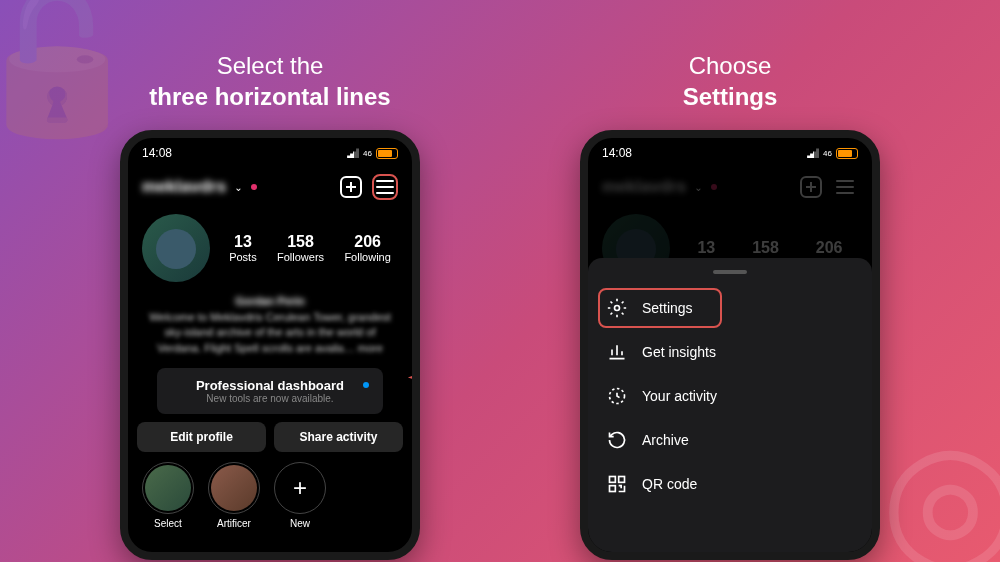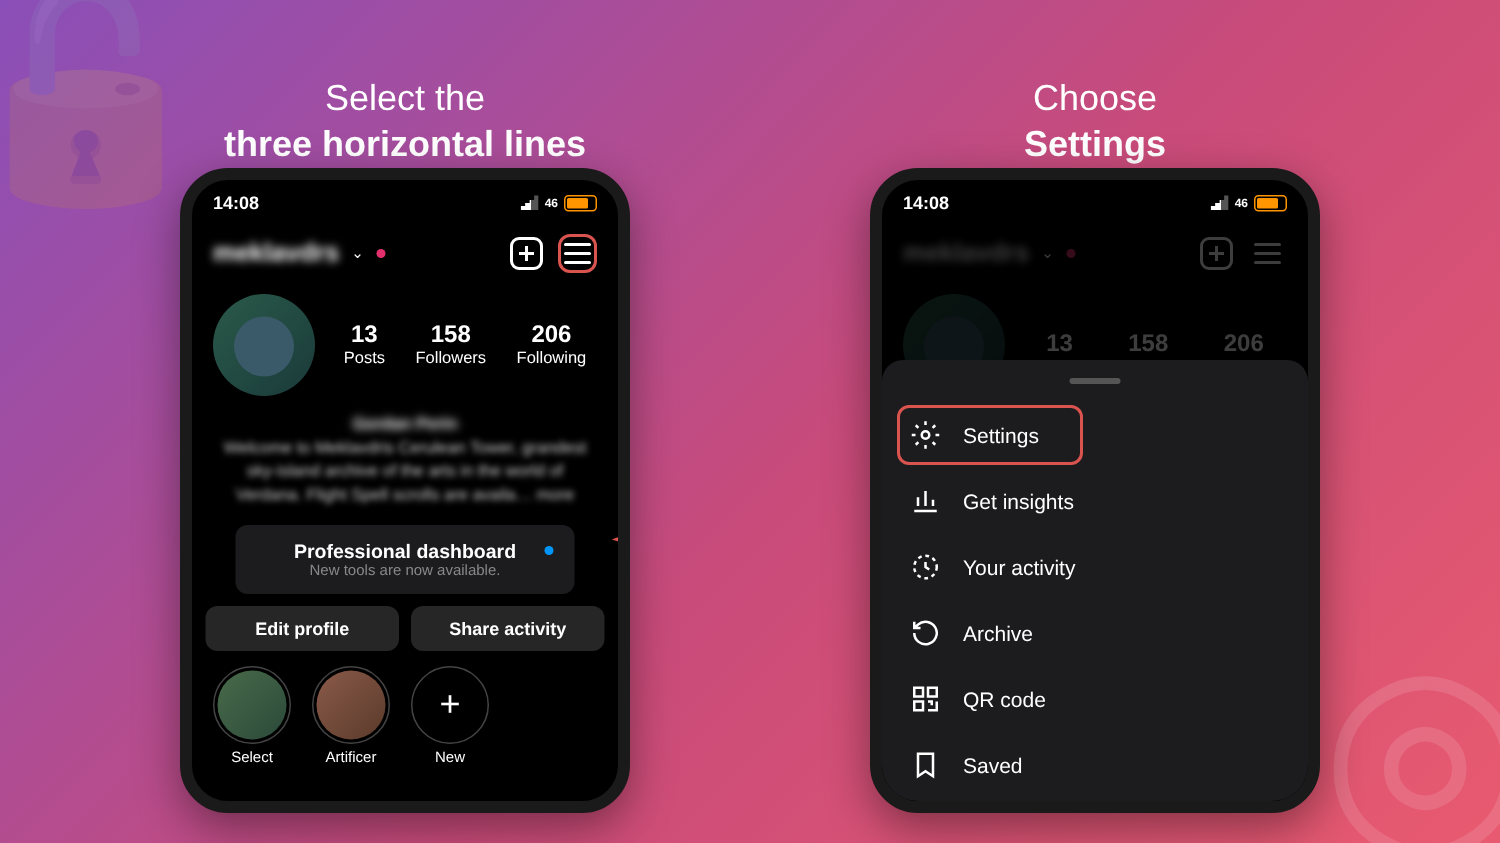--- a/index.html
+++ b/index.html
@@ -2,24 +2,24 @@
 <html><head>
 <meta charset="utf-8">
 <style>
 *{margin:0;padding:0;box-sizing:border-box;font-family:-apple-system,BlinkMacSystemFont,sans-serif}
 body{width:1000px;height:562px;background:linear-gradient(135deg,#8a4fb8 0%,#c94b7a 55%,#e85a6f 100%);position:relative;overflow:hidden}
 .lock-bg{position:absolute;top:-20px;left:-30px;opacity:.12;color:#fff;font-size:140px}
 .camera-bg{position:absolute;bottom:-30px;right:-20px;opacity:.12;color:#fff;font-size:160px}
 .panel{position:absolute;top:50px;width:400px;text-align:center}
 .panel.left{left:70px}
 .panel.right{right:70px}
-.caption{color:#fff;font-size:24px;line-height:1.3;margin-bottom:0;font-weight:400}
+.caption{color:#fff;font-size:24px;line-height:1.3;margin-bottom:18px;font-weight:400}
 .caption .bold{font-weight:700}
 .phone{width:300px;height:430px;margin:0 auto;background:#000;border-radius:32px;border:8px solid #1a1a1a;position:relative;overflow:hidden;box-shadow:0 10px 30px rgba(0,0,0,.4)}
-.statusbar{display:flex;justify-content:space-between;align-items:center;padding:8px 14px;color:#fff;font-size:12px;font-weight:700}
+.statusbar{display:flex;justify-content:space-between;align-items:center;padding:8px 14px;color:#fff;font-size:12px;font-weight:400}
 .status-icons{display:flex;gap:4px;align-items:center}
 .sig{width:12px;height:10px;background:linear-gradient(to right,#fff 60%,#555 60%);clip-path:polygon(0 100%,0 70%,25% 70%,25% 50%,50% 50%,50% 30%,75% 30%,75% 0,100% 0,100% 100%)}
 .batt{width:22px;height:11px;border:1px solid #ff9500;border-radius:3px;position:relative}
 .batt::after{content:'';position:absolute;left:1px;top:1px;bottom:1px;width:70%;background:#ff9500;border-radius:1px}
 .header{display:flex;align-items:center;padding:6px 14px;gap:8px}
 .username{color:#fff;font-size:17px;font-weight:600;filter:blur(3px)}
 .chev{color:#fff;font-size:10px}
 .dot{width:6px;height:6px;background:#e1306c;border-radius:50%}
 .spacer{flex:1}
 .iconbtn{width:26px;height:26px;display:flex;align-items:center;justify-content:center;color:#fff}
@@ -237,27 +237,19 @@
             <svg width="20" height="20" viewBox="0 0 24 24" fill="none" stroke="#fff" stroke-width="2">
               <rect x="3" y="3" width="7" height="7"></rect>
               <rect x="14" y="3" width="7" height="7"></rect>
               <rect x="3" y="14" width="7" height="7"></rect>
               <path d="M14 14h3v3m4-3v7h-7"></path>
             </svg>
           </div>
         <span>QR code</span>
       </div>
       <div class="menu-item">
-        <div class="mi-icon">
-            <svg width="20" height="20" viewBox="0 0 24 24" fill="none" stroke="#fff" stroke-width="2">
-              <path d="M6 3h12v18l-6-4-6 4z"></path>
-            </svg>
-          </div>
-        <span>Saved</span>
-      </div>
-      <div class="menu-item">
         
         
       </div>
 
     </div>
   </div>
 </div>
 
 </body></html>

